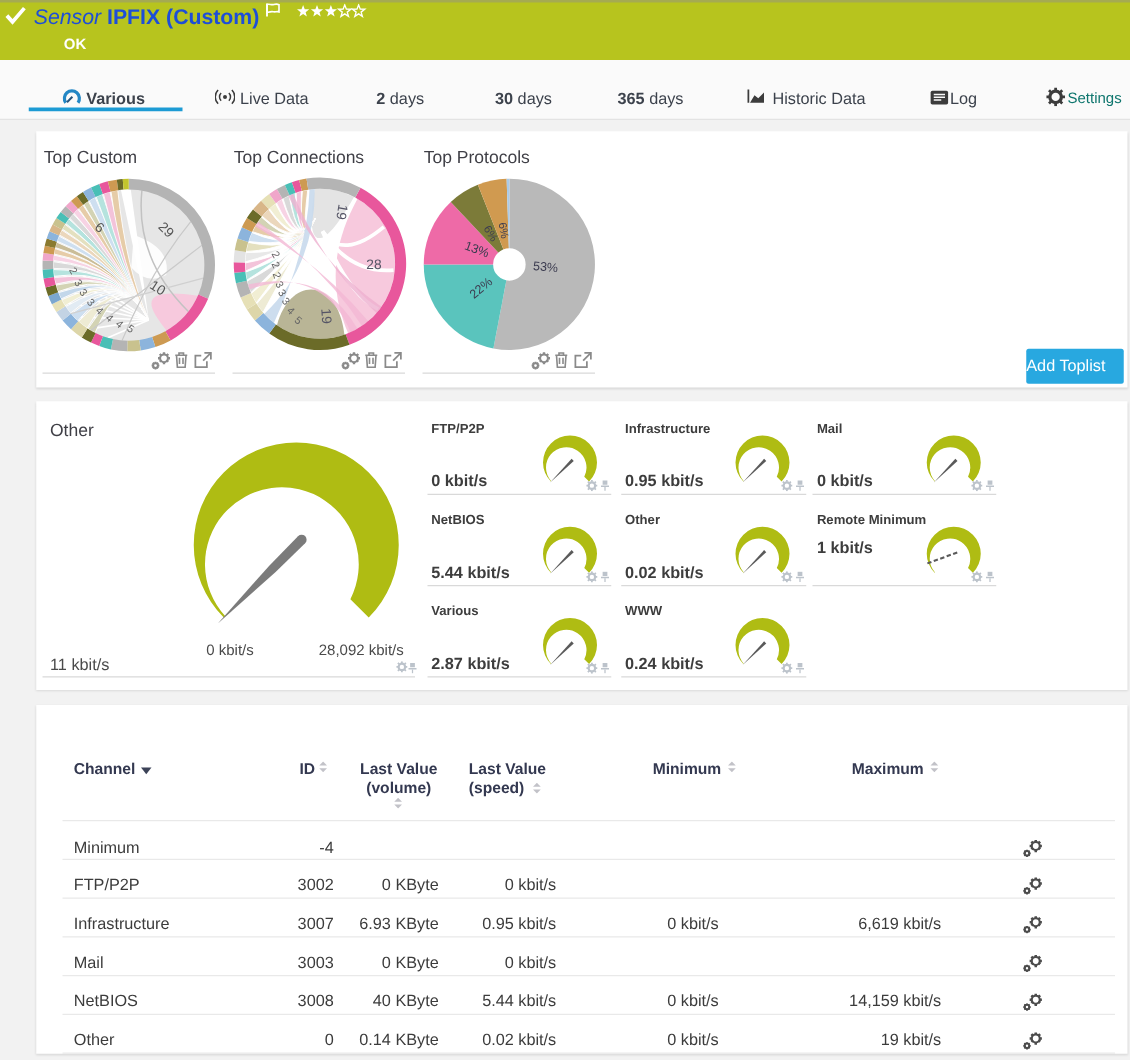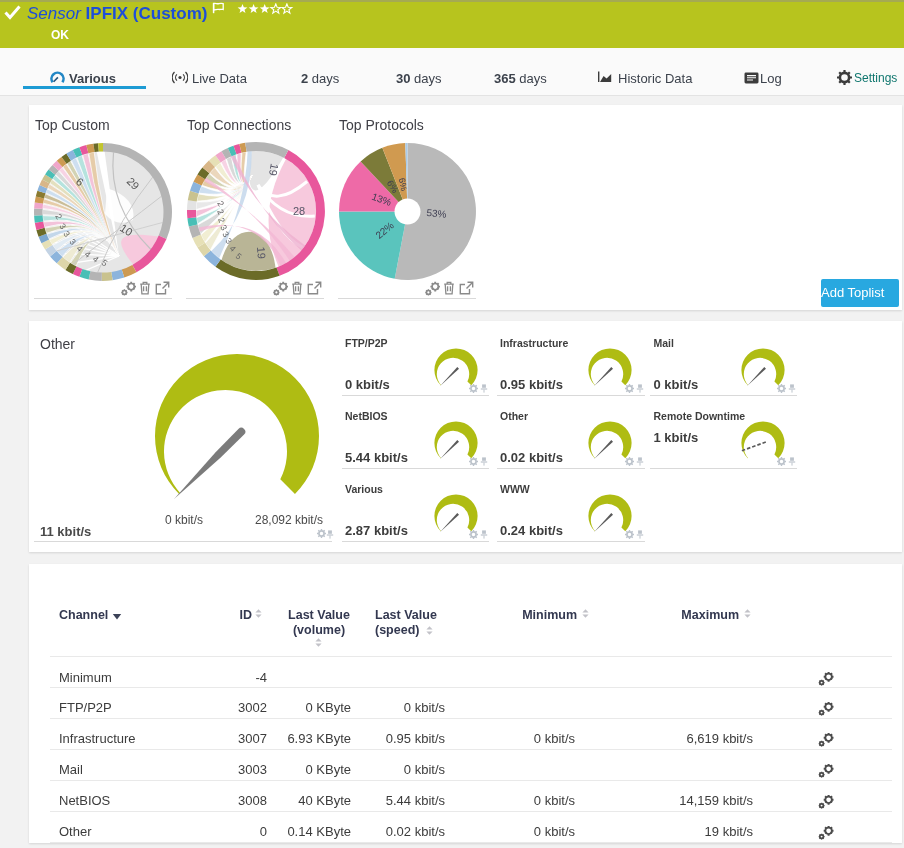--- a/index.html
+++ b/index.html
@@ -338,21 +338,21 @@
 <div class="cl" style="left:338px;top:298px;width:138px"></div>
 <div class="abs" style="left:821px;top:279px;width:78px;height:28px;background:#28a8e0;border-radius:2px;color:#fff;font-size:13px;text-align:left;line-height:28px">Add Toplist</div>
 <div class="panel" style="top:321px;height:231px"></div>
 <div class="abs t14" style="left:40px;top:336px">Other</div>
 <svg class="abs" style="left:148px;top:346px" width="180" height="168" viewBox="0 0 180 168">
     <path d="M31.02 147.98 A82 82 0 1 1 146.98 147.98 L132.30 133.30 A61.5 61.5 0 1 0 32.11 146.89 Z" fill="#afbc13"></path>
     <path d="M26.1 152.9 L67.6 106.3 L90.4 82.9 A4.0 4.0 0 1 1 96.1 88.6 L72.7 111.4 Z" fill="#7b7b7b"></path>
   </svg>
 <div class="abs" style="left:144px;top:513px;width:80px;text-align:center;font-size:12px;color:#4a4a4a">0 kbit/s</div>
 <div class="abs" style="left:239px;top:513px;width:100px;text-align:center;font-size:12px;color:#4a4a4a">28,092 kbit/s</div>
-<div class="abs" style="left:40px;top:524px;font-size:13px;font-weight:bold;color:#4a4a4a">11 kbit/s</div>
+<div class="abs" style="left:40px;top:524px;font-size:13px;font-weight:normal;color:#4a4a4a">11 kbit/s</div>
 <div class="abs" style="left:317px;top:529px">
     <svg width="9" height="9" viewBox="0 0 9 9" fill="none">
       <g stroke="#bcc3cb">
         <circle cx="4.5" cy="4.5" r="2.6" stroke-width="1.7"></circle>
         <g stroke-width="1.4">
           <path d="M4.5 0v1.4M4.5 7.6V9M0 4.5h1.4M7.6 4.5H9M1.3 1.3l1 1M6.7 6.7l1 1M7.7 1.3l-1 1M2.3 6.7l-1 1"></path>
         </g>
       </g>
     </svg>
   </div>
@@ -477,21 +477,21 @@
     </svg>
   </div>
 <div class="abs" style="left:636px;top:457px">
     <svg width="8" height="9" viewBox="0 0 8 9" fill="#bcc3cb">
 <rect x="2.1" y="0.4" width="3.8" height="3.4"></rect>
       <path d="M0.8 4.4h6.4v1.2H0.8z"></path>
       <rect x="3.5" y="5.6" width="1" height="3"></rect>
     </svg>
   </div>
 <div class="cl" style="left:496.5px;top:468px;width:148.5px"></div>
-<div class="abs lbl" style="left:653.5px;top:409.5px">Remote Downtime</div>
+<div class="abs lbl" style="left:653.5px;top:409.5px">Remote Minimum</div>
 <svg class="abs" style="left:739px;top:418.5px" width="48" height="48" viewBox="0 0 48 48">
     <path d="M8.73 39.27 A21.6 21.6 0 1 1 39.27 39.27 L35.42 35.42 A16.2 16.2 0 1 0 9.03 38.97 Z" fill="#afbc13"></path>
     <line x1="26.8" y1="23.0" x2="2.9" y2="31.7" stroke="#5a5a5a" stroke-width="1.7" stroke-dasharray="3.5,2"></line>
   </svg>
 <div class="abs val" style="left:653.5px;top:430px">1 kbit/s</div>
 <div class="abs" style="left:777px;top:456.5px">
     <svg width="9" height="9" viewBox="0 0 9 9" fill="none">
       <g stroke="#bcc3cb">
         <circle cx="4.5" cy="4.5" r="2.6" stroke-width="1.7"></circle>
         <g stroke-width="1.4">

